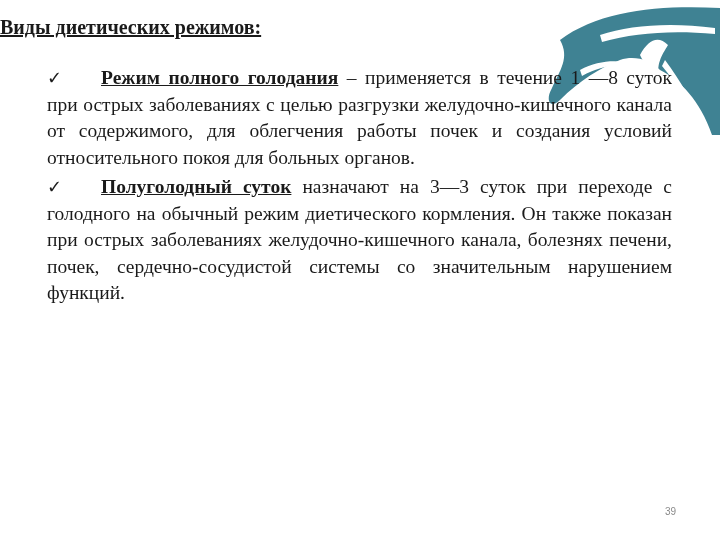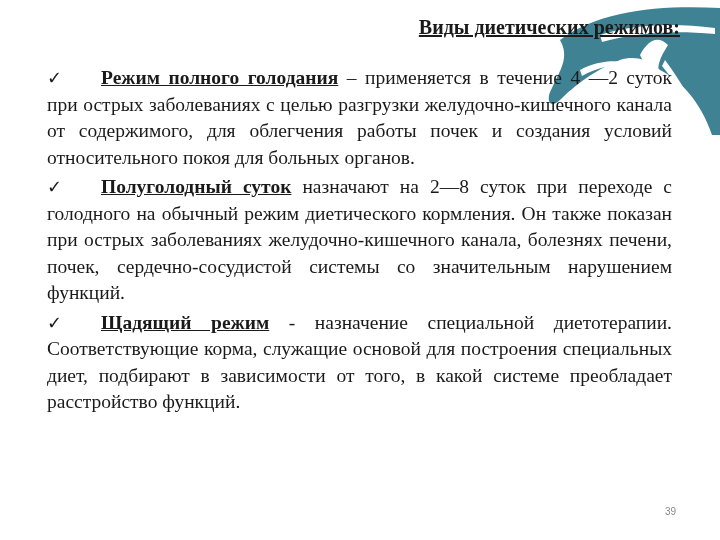--- a/index.html
+++ b/index.html
@@ -8,21 +8,21 @@
     background: #ffffff; position: relative;
     font-family: "Liberation Serif", "DejaVu Serif", serif;
     color: #1a1a1a;
   }
   .logo {
     position: absolute; top: 0; right: 0; width: 180px; height: 135px;
     z-index: 0;
   }
   .title {
     position: absolute; top: 16px; left: 0; width: 680px;
-    text-align: right; font-weight: bold; font-size: 20px;
+    text-align: left; font-weight: bold; font-size: 20px;
     text-decoration: underline; z-index: 2;
   }
   .content {
     position: absolute; left: 47px; top: 65px; width: 625px; z-index: 2;
     font-size: 19.5px; line-height: 26.5px; text-align: justify;
   }
   .para { margin: 0 0 3px 0; }
   .check { display: inline-block; width: 54px; font-size: 18px; }
   .term { font-weight: bold; text-decoration: underline; }
   .pagenum {
@@ -38,23 +38,20 @@
   <path d="M60 35 C90 25, 130 22, 175 28 L175 34 C130 30, 95 33, 62 42 Z" fill="#ffffff"></path>
   <path d="M100 55 C108 40, 118 35, 128 45 C122 55, 115 65, 120 80 C110 72, 104 64, 100 55 Z" fill="#ffffff"></path>
   <path d="M125 60 C140 80, 155 105, 165 135 L160 135 C150 108, 138 85, 122 66 Z" fill="#ffffff"></path>
   <path d="M40 70 C55 62, 70 60, 85 62 L84 66 C70 65, 56 68, 42 76 Z" fill="#ffffff"></path>
 </svg>
 
 <div class="title">Виды диетических режимов:</div>
 
 <div class="content">
   <p class="para">
-    <span class="check">✓</span><span class="term">Режим полного голодания</span><span> – применяется в течение 4 —2 суток при острых заболеваниях с целью разгрузки желудочно-кишечного канала от содержимого, для облегчения работы почек и создания условий относительного покоя для больных органов.</span>
+    <span class="check">✓</span><span class="term">Режим полного голодания</span><span> – применяется в течение 1 —8 суток при острых заболеваниях с целью разгрузки желудочно-кишечного канала от содержимого, для облегчения работы почек и создания условий относительного покоя для больных органов.</span>
   </p>
   <p class="para">
-    <span class="check">✓</span><span class="term">Полуголодный суток</span><span> назначают на 2—8 суток при переходе с голодного на обычный режим диетического кормления. Он также показан при острых заболеваниях желудочно-кишечного канала, болезнях печени, почек, сердечно-сосудистой системы со значительным нарушением функций.</span>
-  </p>
-  <p class="para">
-    <span class="check">✓</span><span class="term">Щадящий режим</span><span> - назначение специальной диетотерапии. Соответствующие корма, служащие основой для построения специальных диет, подбирают в зависимости от того, в какой системе преобладает расстройство функций.</span>
+    <span class="check">✓</span><span class="term">Полуголодный суток</span><span> назначают на 3—3 суток при переходе с голодного на обычный режим диетического кормления. Он также показан при острых заболеваниях желудочно-кишечного канала, болезнях печени, почек, сердечно-сосудистой системы со значительным нарушением функций.</span>
   </p>
 </div>
 
 <div class="pagenum">39</div>
 
 </body></html>

